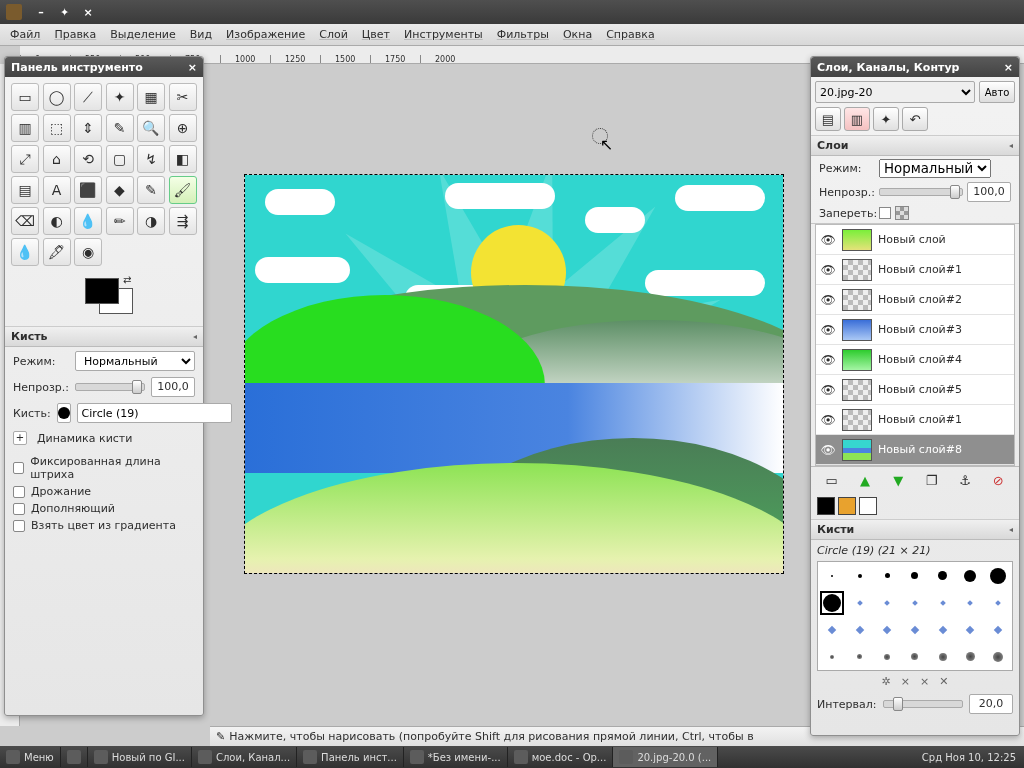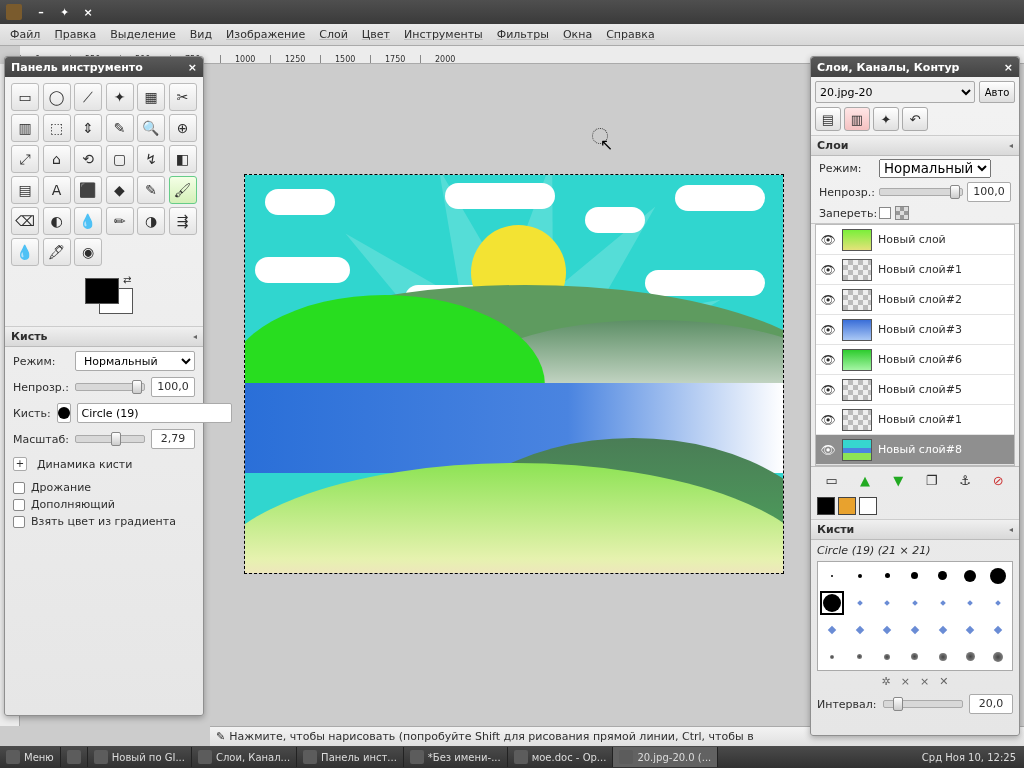--- a/index.html
+++ b/index.html
@@ -237,32 +237,29 @@
         </div>
       <div class="numbox">100,0</div>
     </div>
     <div class="row">
       <label>Кисть:</label>
       <div style="width:22px;height:20px;border:1px solid #aaa;background:#fff;border-radius:2px;display:flex;align-items:center;justify-content:center">
           <div style="width:12px;height:12px;background:#000;border-radius:50%"></div>
         </div>
       <input type="text" value="Circle (19)" style="">
     </div>
-    <div class="row">
-      <label>Масштаб:</label>
-      <div class="slider">
-          <div class="knob" style="left:52%"></div>
-        </div>
-      <div class="numbox">2,79</div>
-    </div>
     <div class="chk">
         <span class="plus">+</span>
         <span>Динамика кисти</span>
       </div>
     <div id="tbChecks">
+        <div class="chk">
+          <div class="box"></div>
+          <span>Фиксированная длина штриха</span>
+        </div>
         <div class="chk">
           <div class="box"></div>
           <span>Дрожание</span>
         </div>
         <div class="chk">
           <div class="box"></div>
           <span>Дополняющий</span>
         </div>
         <div class="chk">
           <div class="box"></div>
@@ -326,21 +323,21 @@
         <span>Новый слой#2</span>
       </div>
       <div class="layer">
         <div class="eye">👁</div>
         <div class="thumb" style="background:linear-gradient(#3a6ed8,#aac8f5)"></div>
         <span>Новый слой#3</span>
       </div>
       <div class="layer">
         <div class="eye">👁</div>
         <div class="thumb" style="background:linear-gradient(#2ecc2e,#a5f5a5)"></div>
-        <span>Новый слой#6</span>
+        <span>Новый слой#4</span>
       </div>
       <div class="layer">
         <div class="eye">👁</div>
         <div class="thumb" style="background:repeating-conic-gradient(#bbb 0 25%,#eee 0 50%) 0 0/10px 10px"></div>
         <span>Новый слой#5</span>
       </div>
       <div class="layer">
         <div class="eye">👁</div>
         <div class="thumb" style="background:repeating-conic-gradient(#bbb 0 25%,#eee 0 50%) 0 0/10px 10px"></div>
         <span>Новый слой#1</span>

